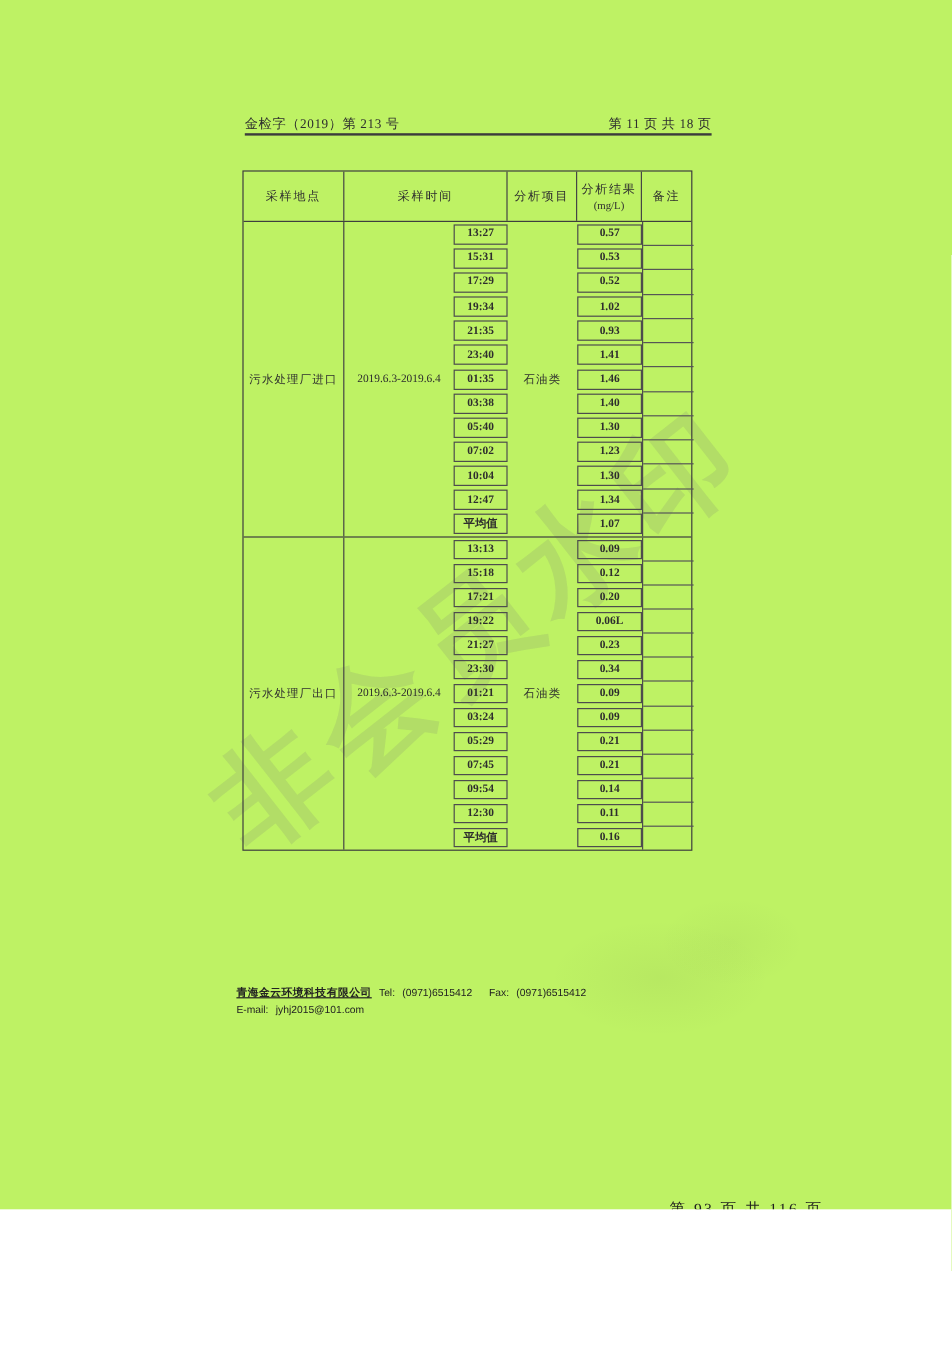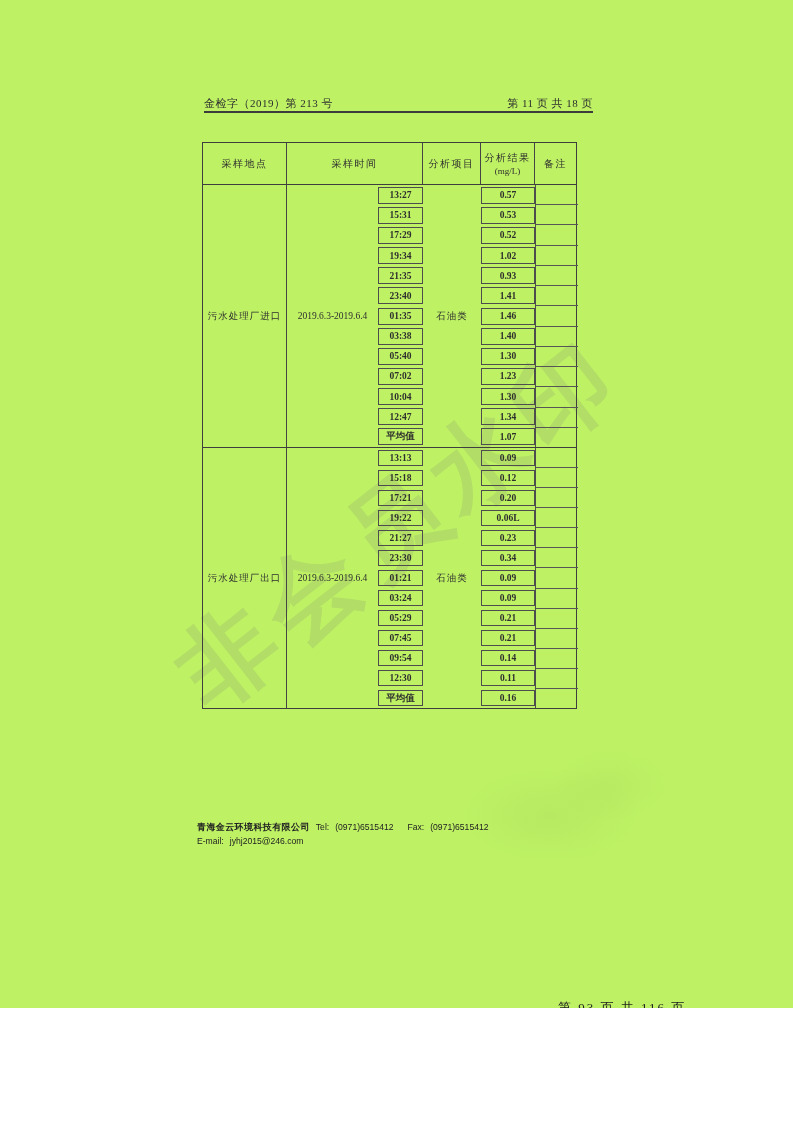--- a/index.html
+++ b/index.html
@@ -80,21 +80,21 @@
     background:radial-gradient(ellipse at center, rgba(60,60,60,0.04), rgba(0,0,0,0) 65%);
   }
   
   .company-footer {
     position:absolute; left:197px; top:820px;
     font-family:"Liberation Sans","DejaVu Sans",sans-serif;
     font-size:8.6px; color:#222; line-height:14px;
   }
   .company-footer .company {
     font-family:"Liberation Serif","DejaVu Serif",serif;
-    font-weight:bold; letter-spacing:0.4px; font-size:9px;
+    font-weight:bold; text-decoration:underline; letter-spacing:0.4px; font-size:9px;
   }
   .company-footer .gap-s { display:inline-block; width:6px; }
   .company-footer .gap-m { display:inline-block; width:14px; }
   
   .page-number {
     position:absolute; left:558px; top:999px;
     font-size:13px; letter-spacing:2px; color:#1e1e1e;
   }
 </style>
 </head>
@@ -338,19 +338,19 @@
   </div>
 
   <div class="smudge1"></div>
   <div class="smudge2"></div>
 
   <div class="company-footer">
     <div>
       <span class="company">青海金云环境科技有限公司</span><span class="gap-s"></span><span>Tel:</span><span class="gap-s"></span><span>(0971)6515412</span><span class="gap-m"></span><span>Fax:</span><span class="gap-s"></span><span>(0971)6515412</span>
     </div>
     <div>
-      <span>E-mail:</span><span class="gap-s"></span><span>jyhj2015@246.com</span>
+      <span>E-mail:</span><span class="gap-s"></span><span>jyhj2015@101.com</span>
     </div>
   </div>
 
   <div class="page-number">第 93 页 共 116 页</div>
 
 </div>
 
 </body></html>

